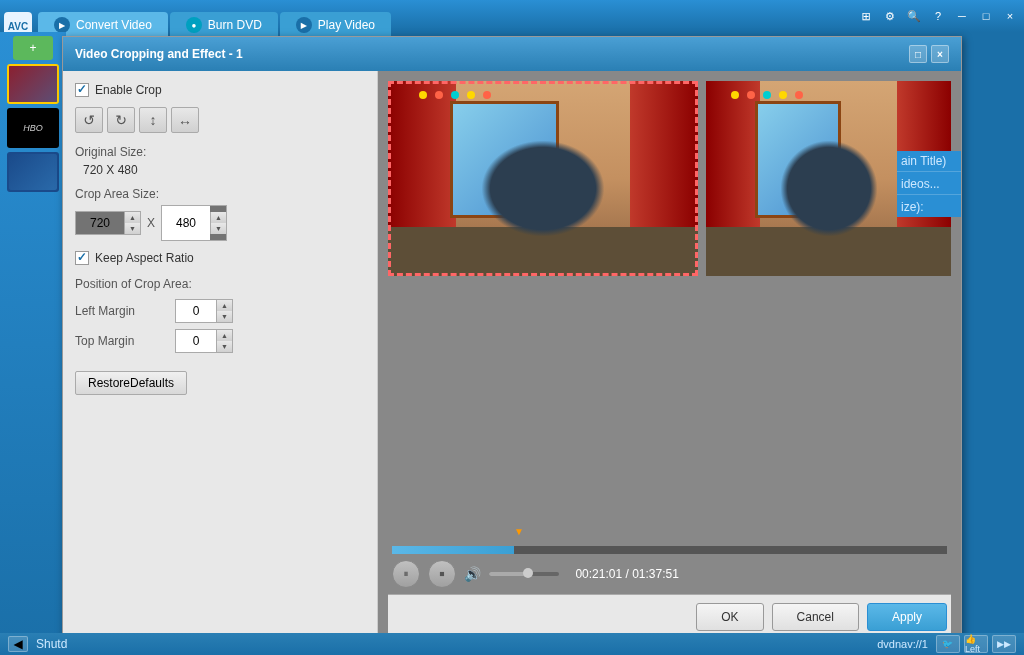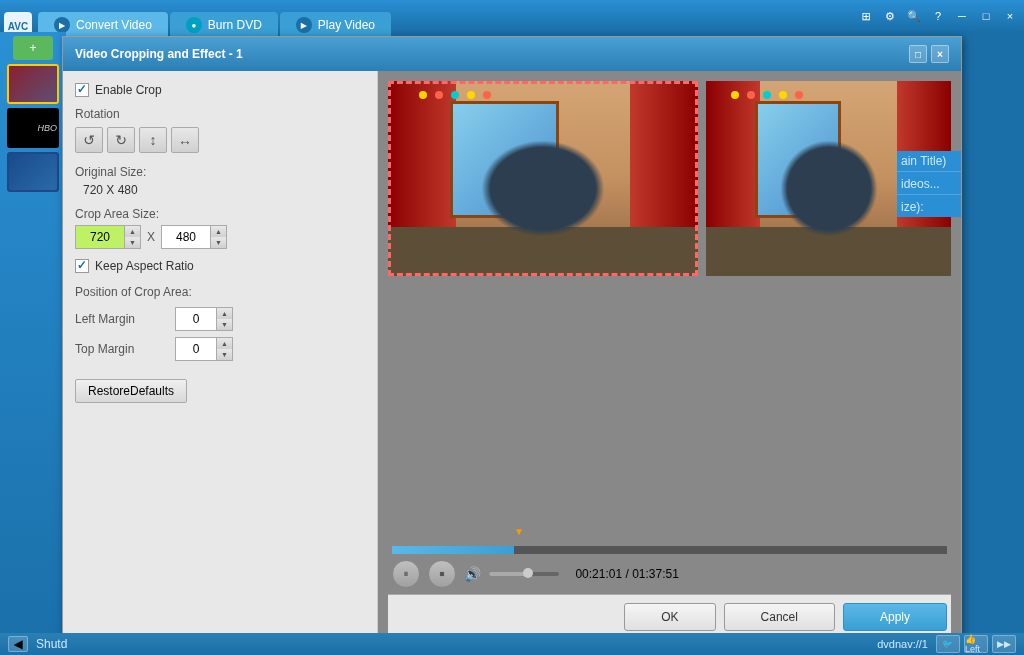--- a/index.html
+++ b/index.html
@@ -18,21 +18,21 @@
     .top-btn { width: 20px; height: 20px; display: flex; align-items: center; justify-content: center; color: white; cursor: pointer; font-size: 11px; }
 
     
     .main-area { display: flex; height: 623px; }
 
     
     .left-sidebar { width: 66px; background: linear-gradient(to bottom, #2a8fd4, #1a6fa8); display: flex; flex-direction: column; align-items: center; padding: 4px 0; gap: 4px; }
     .sidebar-add-btn { width: 40px; height: 24px; background: #5cb85c; border-radius: 3px; display: flex; align-items: center; justify-content: center; color: white; font-size: 14px; cursor: pointer; }
     .sidebar-thumb { width: 52px; height: 40px; background: #555; border-radius: 3px; overflow: hidden; cursor: pointer; border: 2px solid transparent; }
     .sidebar-thumb.active { border-color: #ffcc00; }
-    .hbo-thumb { background: #000; display: flex; align-items: center; justify-content: flex-end; color: #ccc; font-size: 9px; font-style: italic; }
+    .hbo-thumb { background: #000; display: flex; align-items: center; justify-content: center; color: #ccc; font-size: 9px; font-style: italic; }
     .blue-thumb { background: #1a4a8a; display: flex; align-items: center; justify-content: center; }
 
     
     .dialog { position: absolute; left: 62px; top: 36px; width: 900px; height: 610px; background: #f0f0f0; border: 1px solid #999; box-shadow: 2px 2px 8px rgba(0,0,0,0.4); display: flex; flex-direction: column; }
     .dialog-title { background: linear-gradient(to bottom, #4a9fd4, #2a7fb4); color: white; padding: 8px 12px; font-size: 13px; font-weight: bold; display: flex; justify-content: space-between; align-items: center; }
     .dialog-title-btns { display: flex; gap: 4px; }
     .title-btn { width: 18px; height: 18px; background: rgba(255,255,255,0.2); border: 1px solid rgba(255,255,255,0.4); color: white; cursor: pointer; display: flex; align-items: center; justify-content: center; font-size: 10px; border-radius: 2px; }
     .dialog-body { display: flex; flex: 1; overflow: hidden; }
 
     
@@ -41,21 +41,21 @@
     .checkbox { width: 14px; height: 14px; appearance: none; -webkit-appearance: none; border: 1px solid #999; background: white; cursor: pointer; position: relative; flex-shrink: 0; }
     .checkbox:checked::after { content: '✓'; position: absolute; top: -2px; left: 1px; color: #1a6fa8; font-size: 12px; font-weight: bold; }
     .section-label { font-size: 12px; color: #333; font-weight: normal; }
     .rotation-section { margin-bottom: 12px; }
     .rotation-label { font-size: 12px; color: #555; margin-bottom: 6px; }
     .rotation-btns { display: flex; gap: 4px; }
     .rot-btn { width: 28px; height: 26px; background: linear-gradient(to bottom, #e8e8e8, #d0d0d0); border: 1px solid #aaa; cursor: pointer; display: flex; align-items: center; justify-content: center; font-size: 14px; color: #555; border-radius: 2px; }
     .info-row { font-size: 12px; color: #555; margin-bottom: 4px; }
     .info-value { font-size: 12px; color: #333; margin-bottom: 10px; margin-left: 8px; }
     .size-inputs { display: flex; align-items: center; gap: 6px; margin-bottom: 10px; }
-    .spin-input { display: flex; align-items: center; border: 1px solid #aaa; background: #bef264; }
+    .spin-input { display: flex; align-items: center; border: 1px solid #aaa; background: #737373; }
     .spin-input input { width: 48px; height: 22px; border: none; outline: none; padding: 0 4px; font-size: 12px; text-align: center; }
     .spin-btns { display: flex; flex-direction: column; }
     .spin-btn { width: 16px; height: 11px; background: linear-gradient(to bottom, #e8e8e8, #d0d0d0); border: none; border-left: 1px solid #aaa; cursor: pointer; display: flex; align-items: center; justify-content: center; font-size: 7px; color: #555; }
     .sep-x { font-size: 12px; color: #555; }
     .keep-aspect-row { display: flex; align-items: center; gap: 6px; margin-bottom: 12px; }
     .position-label { font-size: 12px; color: #555; margin-bottom: 8px; }
     .margin-row { display: flex; align-items: center; margin-bottom: 6px; }
     .margin-name { width: 100px; font-size: 12px; color: #555; }
     .restore-btn { margin-top: 12px; padding: 4px 12px; background: linear-gradient(to bottom, #f0f0f0, #d8d8d8); border: 1px solid #aaa; cursor: pointer; font-size: 12px; border-radius: 2px; }
 
@@ -63,22 +63,22 @@
     .right-panel { flex: 1; background: #888; position: relative; display: flex; flex-direction: column; align-items: center; justify-content: flex-start; padding: 10px; overflow: hidden; }
     .preview-area { display: flex; gap: 8px; align-items: flex-start; width: 100%; }
     .progress-bar-container { width: 100%; height: 8px; background: #555; margin-top: 8px; position: relative; cursor: pointer; }
     .progress-bar-fill { height: 100%; background: linear-gradient(to right, #5bb8e8, #3a9fd4); width: 22%; }
     .playback-controls { display: flex; align-items: center; gap: 8px; padding: 6px 0; }
     .ctrl-btn { width: 28px; height: 28px; border-radius: 50%; background: linear-gradient(to bottom, #c0c0c0, #a0a0a0); border: 1px solid #888; cursor: pointer; display: flex; align-items: center; justify-content: center; color: #555; font-size: 10px; }
     .volume-icon { color: #ccc; font-size: 14px; }
     .volume-bar { width: 70px; height: 4px; background: #666; border-radius: 2px; position: relative; cursor: pointer; }
     .volume-fill { width: 55%; height: 100%; background: #aaa; border-radius: 2px; }
     .volume-handle { position: absolute; top: -4px; left: 55%; width: 10px; height: 10px; border-radius: 50%; background: #ccc; transform: translateX(-50%); }
-    .time-display { color: #000000; font-size: 12px; margin-left: 8px; }
-    .action-btn { padding: 6px 36px; border-radius: 3px; cursor: pointer; font-size: 12px; border: 1px solid #999; background: linear-gradient(to bottom, #f5f5f5, #e0e0e0); color: #333; }
+    .time-display { color: #ffffff; font-size: 12px; margin-left: 8px; }
+    .action-btn { padding: 6px 24px; border-radius: 3px; cursor: pointer; font-size: 12px; border: 1px solid #999; background: linear-gradient(to bottom, #f5f5f5, #e0e0e0); color: #333; }
     .action-btn.apply { background: linear-gradient(to bottom, #5bb8e8, #3a9fd4); border-color: #2a8fd4; color: white; }
 
     
     .status-bar { position: absolute; bottom: 0; left: 0; right: 0; height: 22px; background: linear-gradient(to bottom, #2a7fb4, #1a6fa8); display: flex; align-items: center; padding: 0 8px; gap: 8px; }
     .status-text { color: #cce8ff; font-size: 11px; flex: 1; }
     .status-path { color: #cce8ff; font-size: 11px; }
     .status-icons { display: flex; gap: 4px; }
     .status-icon { width: 24px; height: 18px; background: rgba(255,255,255,0.15); border: 1px solid rgba(255,255,255,0.3); border-radius: 2px; display: flex; align-items: center; justify-content: center; cursor: pointer; }
 
     
@@ -148,21 +148,20 @@
 
       <div class="left-panel">
         
         <div class="enable-crop-row">
           <input type="checkbox" class="checkbox" checked="" style="">
           <label class="section-label">Enable Crop</label>
         </div>
 
         
         <div class="rotation-section">
-          <div class="rotation-label">Rotation</div>
           <div class="rotation-btns">
             <button class="rot-btn">↺</button>
             <button class="rot-btn">↻</button>
             <button class="rot-btn">↕</button>
             <button class="rot-btn">↔</button>
           </div>
         </div>
 
         
         <div class="info-row">Original Size:</div>
@@ -173,21 +172,21 @@
         <div class="size-inputs">
           <div class="spin-input">
             <input type="text" class="spin-input" style="width: 48px; height: 22px; border: none; outline: none; padding: 0px 4px; font-size: 12px; text-align: center;" value="720">
             <div class="spin-btns">
               <button class="spin-btn">▲</button>
               <button class="spin-btn">▼</button>
             </div>
           </div>
           <span class="sep-x">X</span>
           <div class="spin-input">
-            <input type="text" style="width: 48px; height: 22px; border: none; outline: none; padding: 0px 4px; font-size: 12px; text-align: center;" value="480">
+            <input type="text" style="width: 48px; height: 34px; border: none; outline: none; padding: 0px 4px; font-size: 12px; text-align: center;" value="480">
             <div class="spin-btns">
               <button class="spin-btn">▲</button>
               <button class="spin-btn">▼</button>
             </div>
           </div>
         </div>
 
         
         <div class="keep-aspect-row">
           <input type="checkbox" class="checkbox" checked="" style="">

